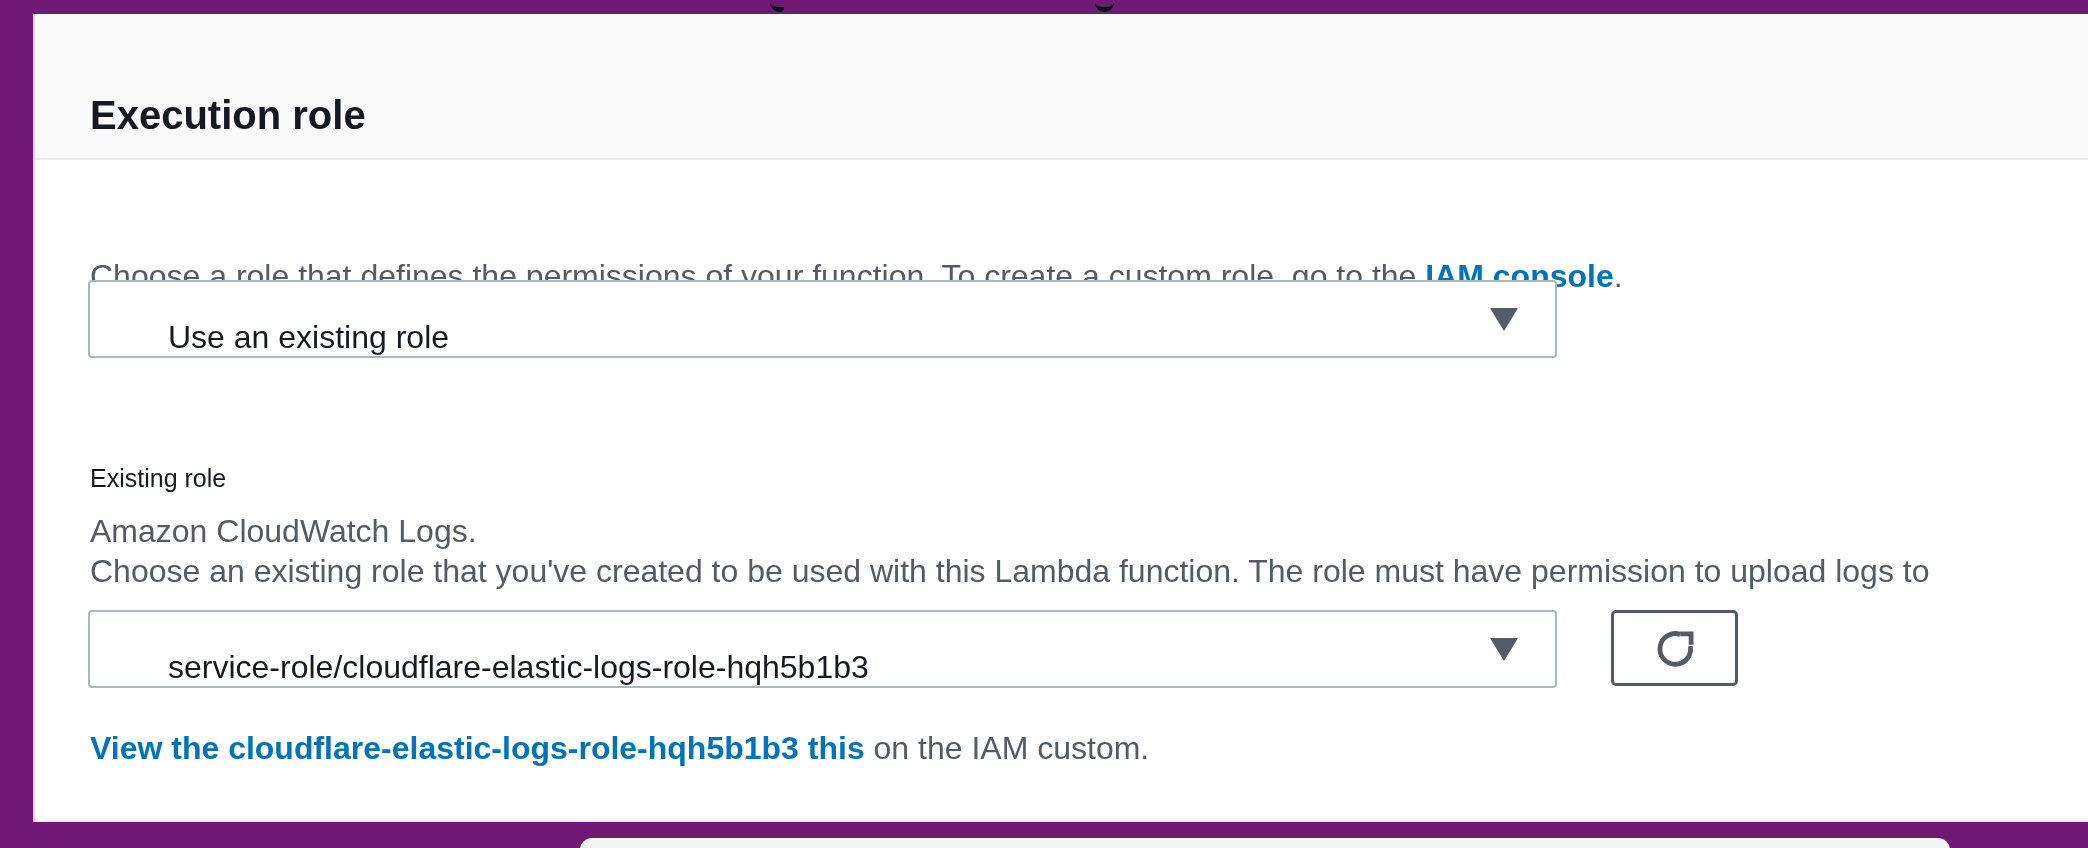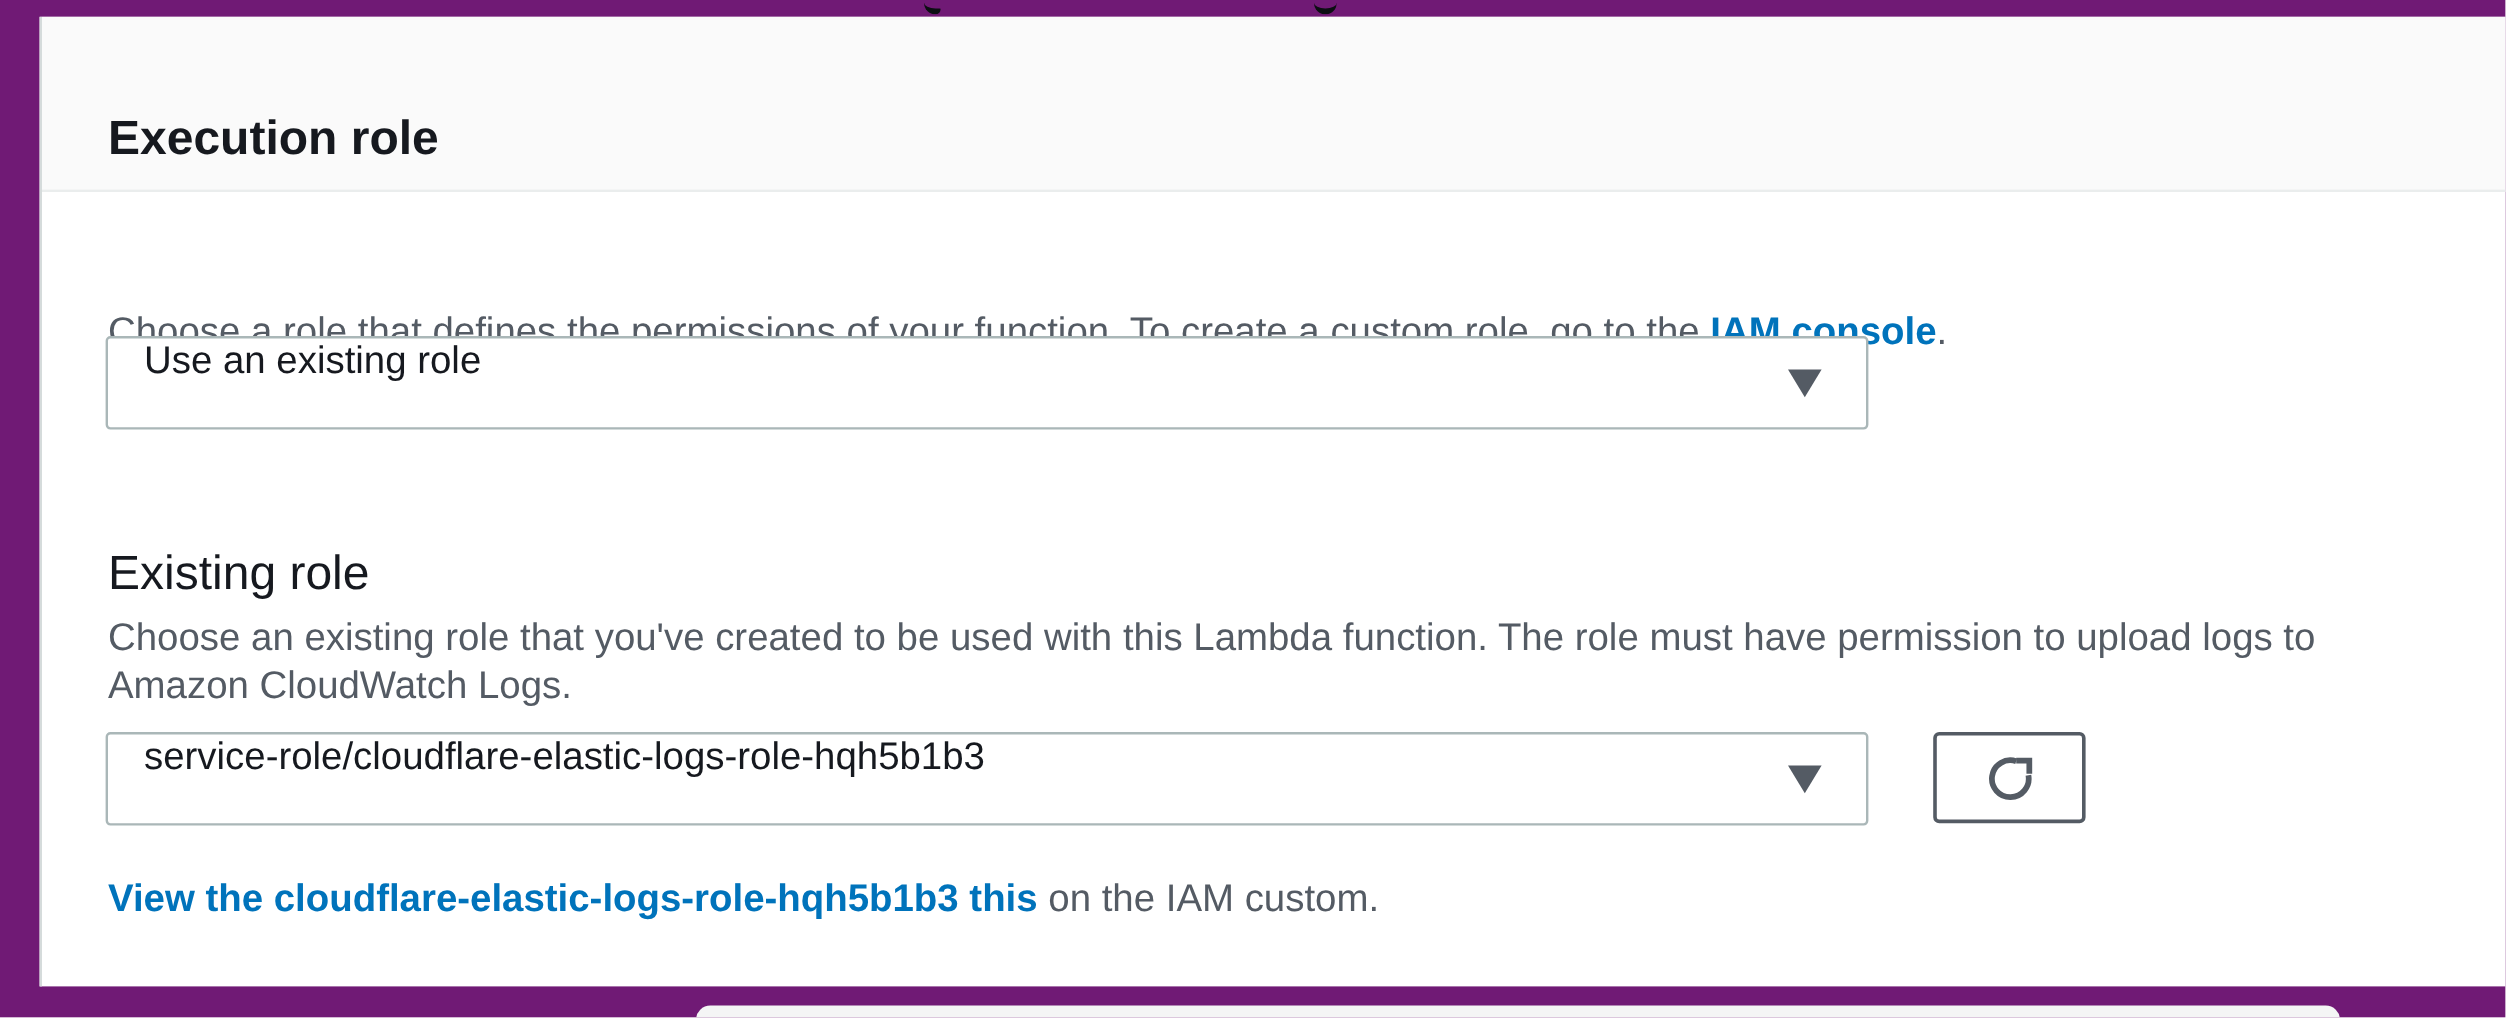--- a/index.html
+++ b/index.html
@@ -28,35 +28,35 @@
 
   .intro{
     position:absolute;left:55px;top:78px; 
     font-size:32px;line-height:40px;color:#545b64;white-space:nowrap;
   }
   .link-strong{color:#0073bb;font-weight:700;text-decoration:none;cursor:pointer;}
 
   .select{
     position:absolute;left:53px;width:1469px;height:78px;
     background:#ffffff;border:2px solid #aab7b8;border-radius:4px;
-    box-sizing:border-box;display:flex;align-items:flex-start;cursor:pointer;
+    box-sizing:border-box;display:flex;align-items:flex-end;cursor:pointer;padding-left:48px;
   }
   .select .select-value{
     margin-left:30px;font-size:32px;color:#16191f;white-space:nowrap;
   }
   .select .caret{
     position:absolute;right:35px;top:50%;transform:translateY(-50%);
     width:32px;height:26px;
   }
   .select.role-type{top:104px;}   
   .select.existing{top:434px;}
 
   .field-label{
     position:absolute;left:55px;top:282px;
-    font-size:40px;color:#16191f;line-height:40px;white-space:nowrap;
+    font-size:25px;color:#16191f;line-height:40px;white-space:nowrap;
   }
   .field-desc{
     position:absolute;left:55px;top:335px;
     font-size:32px;line-height:40px;color:#545b64;white-space:nowrap;
   }
   .refresh-btn{
     position:absolute;left:1576px;top:434px;width:127px;height:76px;
     background:#ffffff;border:3px solid #545b64;border-radius:5px;
     box-sizing:border-box;display:flex;align-items:center;justify-content:center;
     cursor:pointer;padding:0;
@@ -91,22 +91,22 @@
       <div class="select role-type" style="top:120px;">
         <span class="select-value">Use an existing role</span>
         <svg class="caret" viewBox="0 0 32 26">
           <polygon points="2,2 30,2 16,25" fill="#545b64"></polygon>
         </svg>
       </div>
 
       <div class="field-label" style="top:298px;">Existing role</div>
 
       <div class="field-desc" style="top:351px;">
+        <div>Amazon CloudWatch Logs.</div>
         <div>Choose an existing role that you've created to be used with this Lambda function. The role must have permission to upload logs to</div>
-        <div>Amazon CloudWatch Logs.</div>
       </div>
 
       <div class="select existing" style="top:450px;">
         <span class="select-value">service-role/cloudflare-elastic-logs-role-hqh5b1b3</span>
         <svg class="caret" viewBox="0 0 32 26">
           <polygon points="2,2 30,2 16,25" fill="#545b64"></polygon>
         </svg>
       </div>
 
       <button class="refresh-btn" style="top:450px;">

